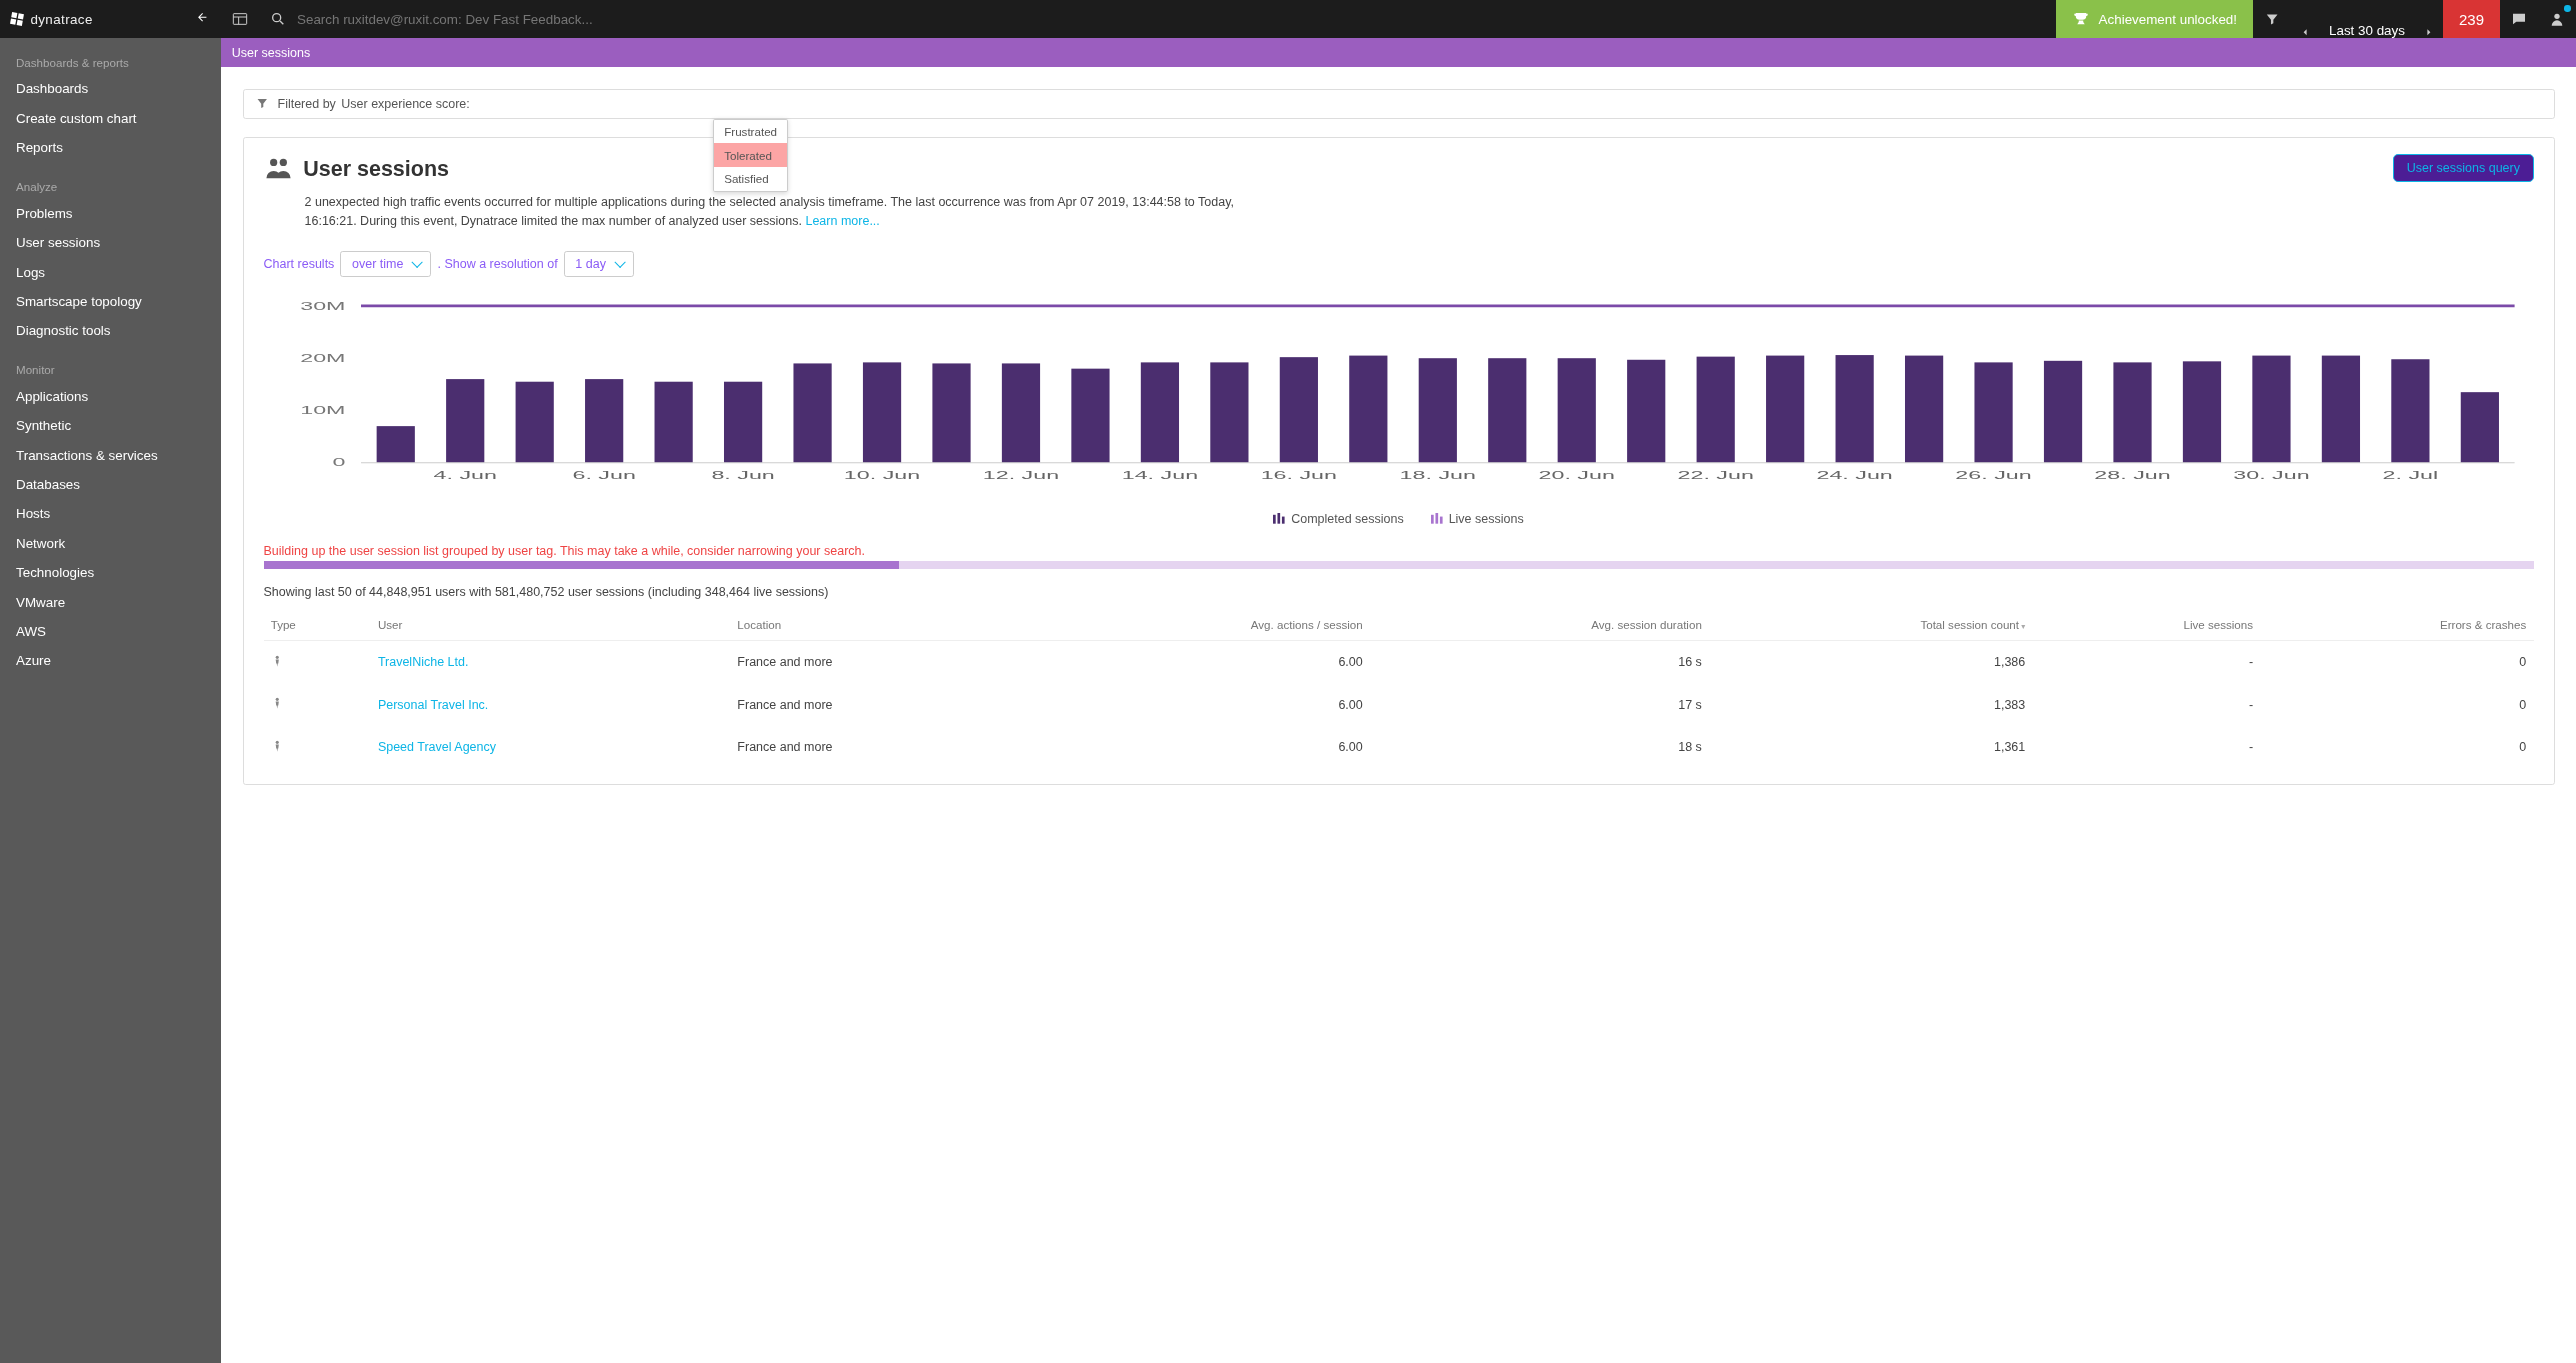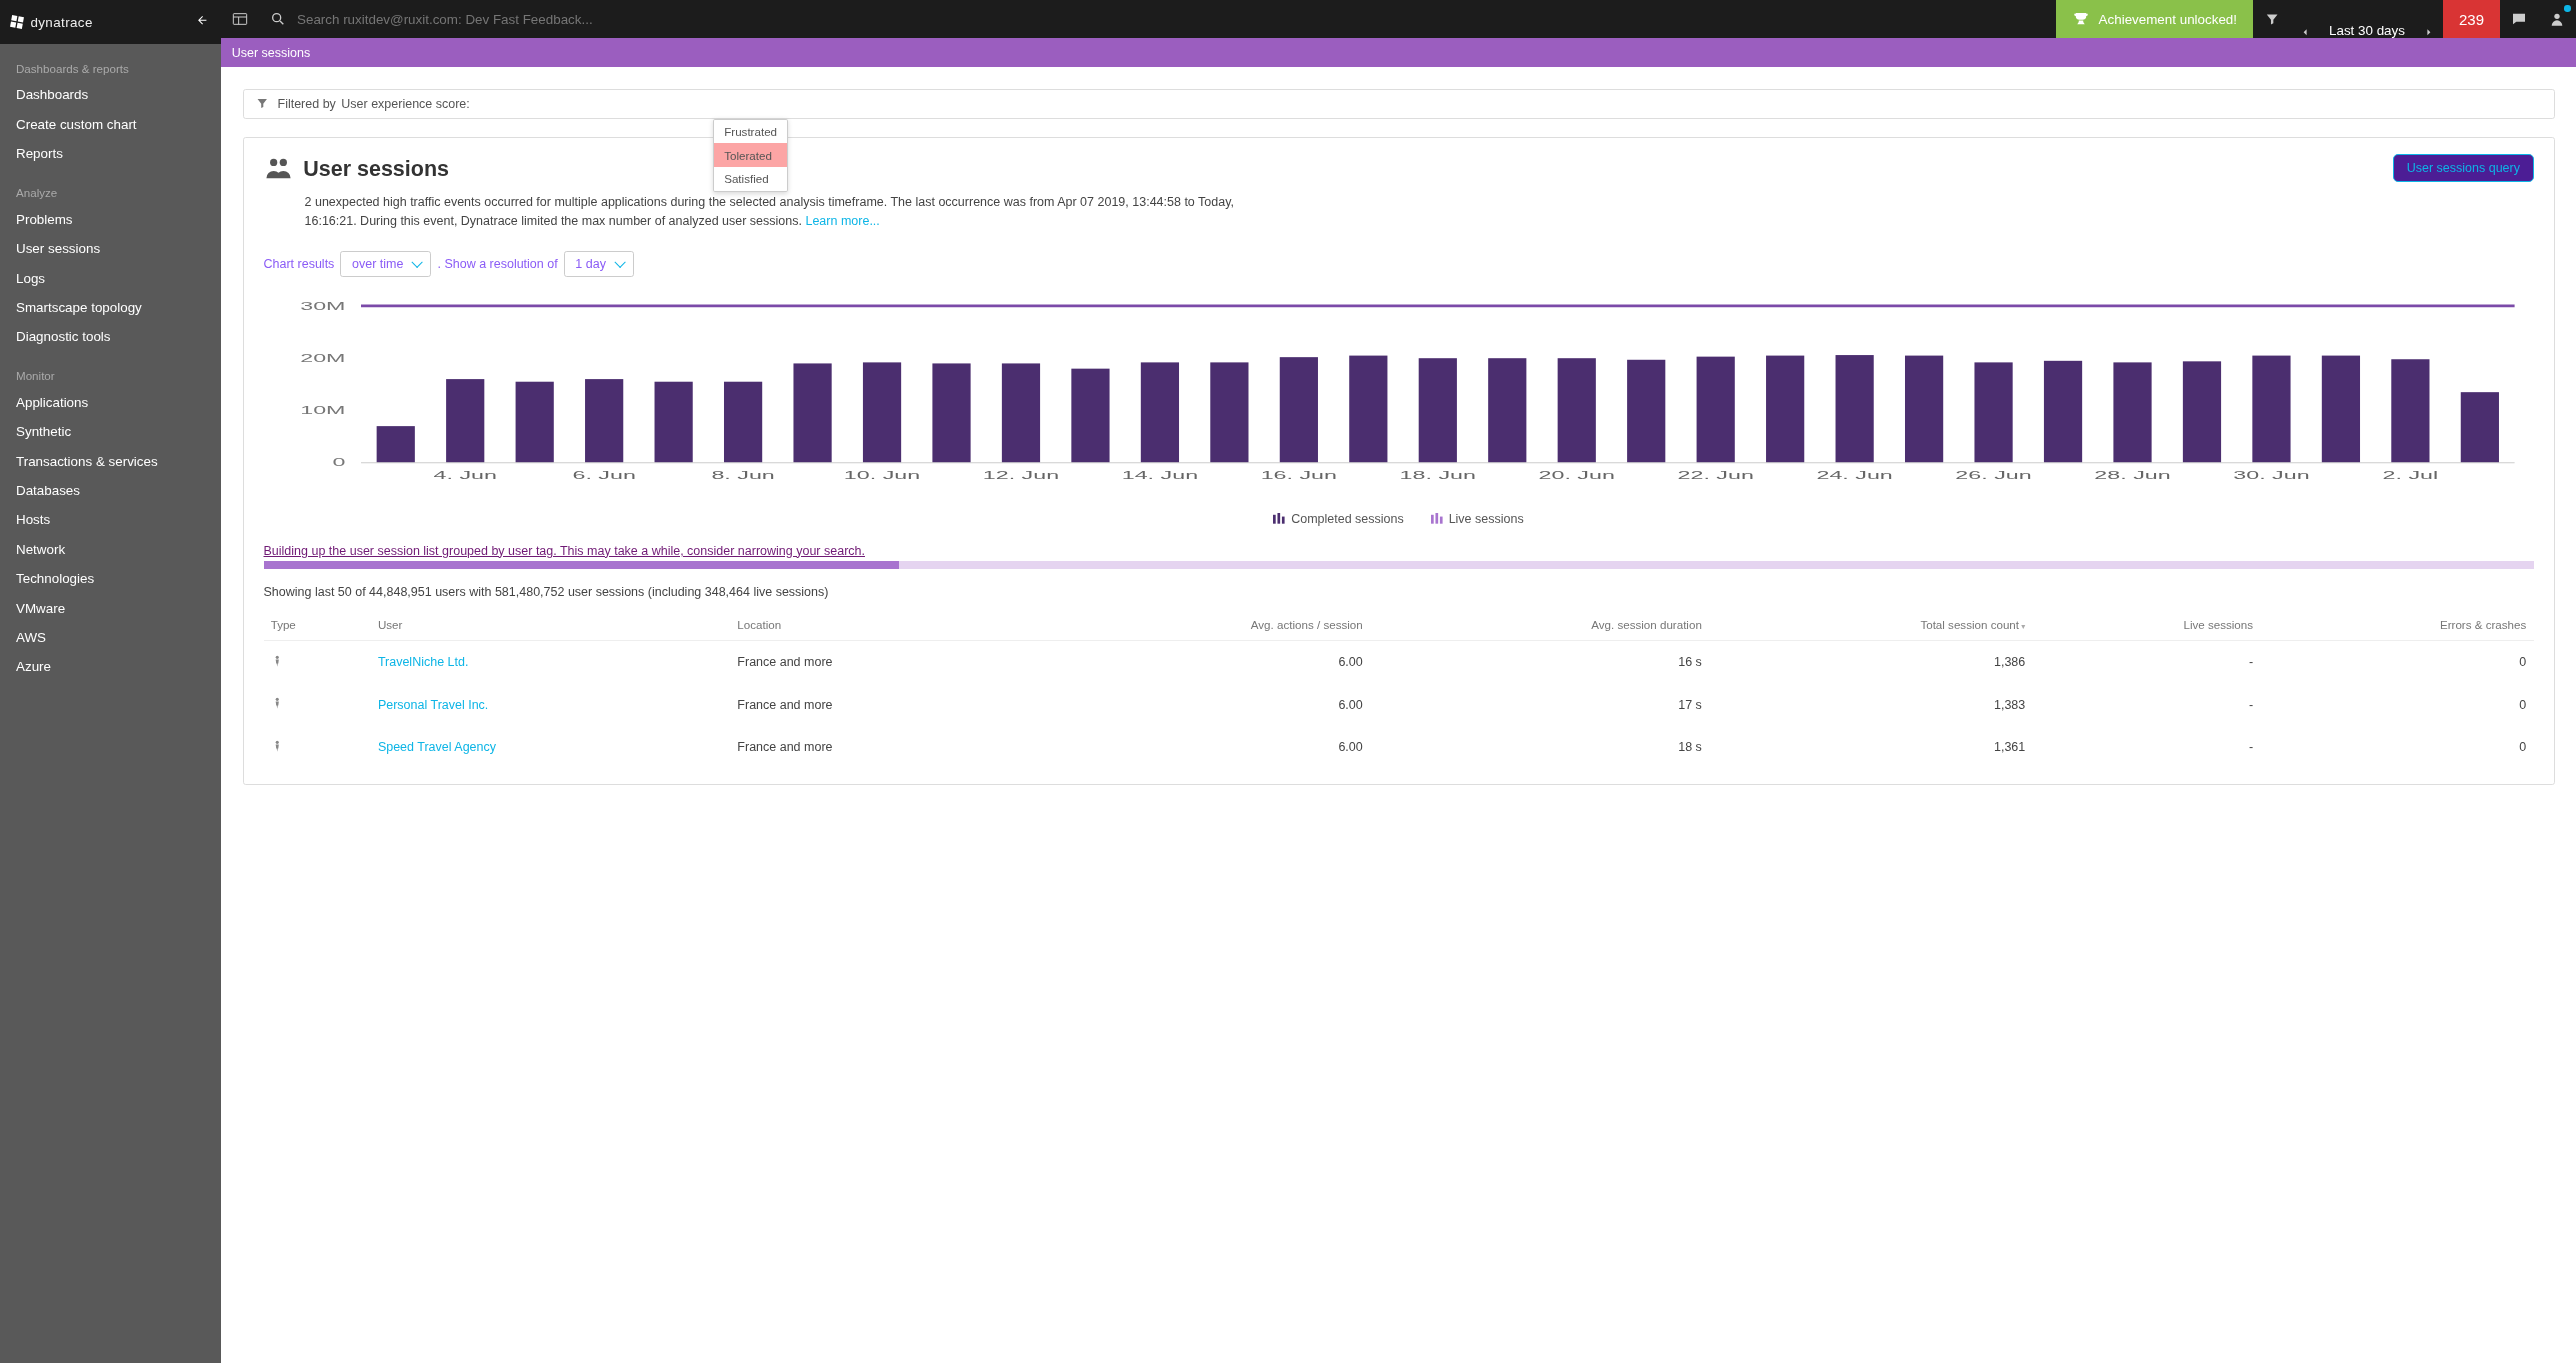--- a/index.html
+++ b/index.html
@@ -1,19 +1,19 @@
 <!DOCTYPE html>
 <html style="font-size:14.3px"><head>
 <meta charset="utf-8">
 <style>
 * { box-sizing: border-box; margin: 0; padding: 0; }
 body { font-family: -apple-system, BlinkMacSystemFont, "Segoe UI", Arial, sans-serif; font-size: 12.5px; color: #333; background: #fff; overflow: hidden; }
 .app { display: flex; width: 100vw; height: 100vh; }
 .sidebar { width: 221px; background: #5b5b5b; background: #595959; color: #ddd; display: flex; flex-direction: column; flex-shrink: 0; }
-.sidebar-top { display: flex; align-items: center; height: 44px; background: #1c1c1c; color: #eee; padding: 0 9px; }
+.sidebar-top { display: flex; align-items: center; height: 38px; background: #1c1c1c; color: #eee; padding: 0 9px; }
 .logo { display: flex; align-items: center; gap: 5.4px; flex: 1; }
 .logo svg { width: 16px; height: 16px; }
 .logo-text { font-size: 13.4px; letter-spacing: 0.4px; }
 .back-btn { color: #fff; cursor: pointer; padding: 3.6px; }
 .sidebar-section { padding: 10.7px 0 0 0; }
 .sidebar-section-title { color: #aaa; font-size: 11.6px; padding: 7.2px 16px 5.4px; }
 .sidebar-item { color: #fff; font-size: 13.4px; padding: 7.2px 16px; cursor: pointer; }
 .main { flex: 1; display: flex; flex-direction: column; min-width: 0; }
 .topbar { height: 38px; background: #1c1c1c; display: flex; align-items: center; color: #eee; }
 .tb-icon { width: 38px; height: 38px; display: flex; align-items: center; justify-content: center; cursor: pointer; }
@@ -39,21 +39,21 @@
 .query-btn { border: 0.9px solid #0db5e6; color: #0db5e6; background: #4c1d95; border-radius: 5px; padding: 6.3px 12.5px; font-size: 12.5px; cursor: pointer; }
 .panel-desc { margin: 7.2px 0 0 41px; color: #444; font-size: 12.5px; line-height: 1.5; max-width: 985px; }
 .panel-desc a { color: #0db5e6; text-decoration: none; }
 .controls-row { display: flex; align-items: center; gap: 6px; margin: 20px 0 0 0; font-size: 12.5px; color: #8b5cf6; }
 .select-box { border: 0.9px solid #ccc; border-radius: 2.7px; padding: 5.4px 27px 5.4px 10.7px; position: relative; cursor: pointer; }
 .select-box::after { content: ""; position: absolute; right: 9px; top: 50%; width: 7.2px; height: 7.2px; border-right: 1.3px solid #0db5e6; border-bottom: 1.3px solid #0db5e6; transform: translateY(-70%) rotate(45deg); }
 .chart-area { margin-top: 20px; position: relative; }
 .chart-svg { width: 100%; height: 206px; }
 .legend { display: flex; justify-content: center; gap: 27px; margin-top: 5.4px; font-size: 12.5px; color: #555; }
 .legend-item { display: flex; align-items: center; gap: 5.4px; }
-.building-msg { margin-top: 18px; font-size: 12.5px; color: #701a75; text-decoration: underline; }
+.building-msg { margin-top: 18px; font-size: 12.5px; color: #ef4444; }
 .progress-bar { height: 7.2px; background: #e5d4f0; margin-top: 3.6px; position: relative; }
 .progress-fill { height: 100%; background: #a874cf; width: 28%; }
 .showing-text { margin-top: 16px; font-size: 12.5px; color: #444; }
 .data-table { width: 100%; margin-top: 10.7px; border-collapse: collapse; font-size: 12.5px; }
 .data-table th { text-align: left; color: #777; font-weight: 400; padding: 9px 7.2px; border-bottom: 0.9px solid #eee; font-size: 11.6px; }
 .data-table th.right { text-align: right; }
 .data-table td { padding: 10.7px 7.2px; color: #444; }
 .data-table td.right { text-align: right; }
 .data-table .user-link { color: #0db5e6; }
 .people-icon svg { width: 29px; height: 29px; fill: #555; }

